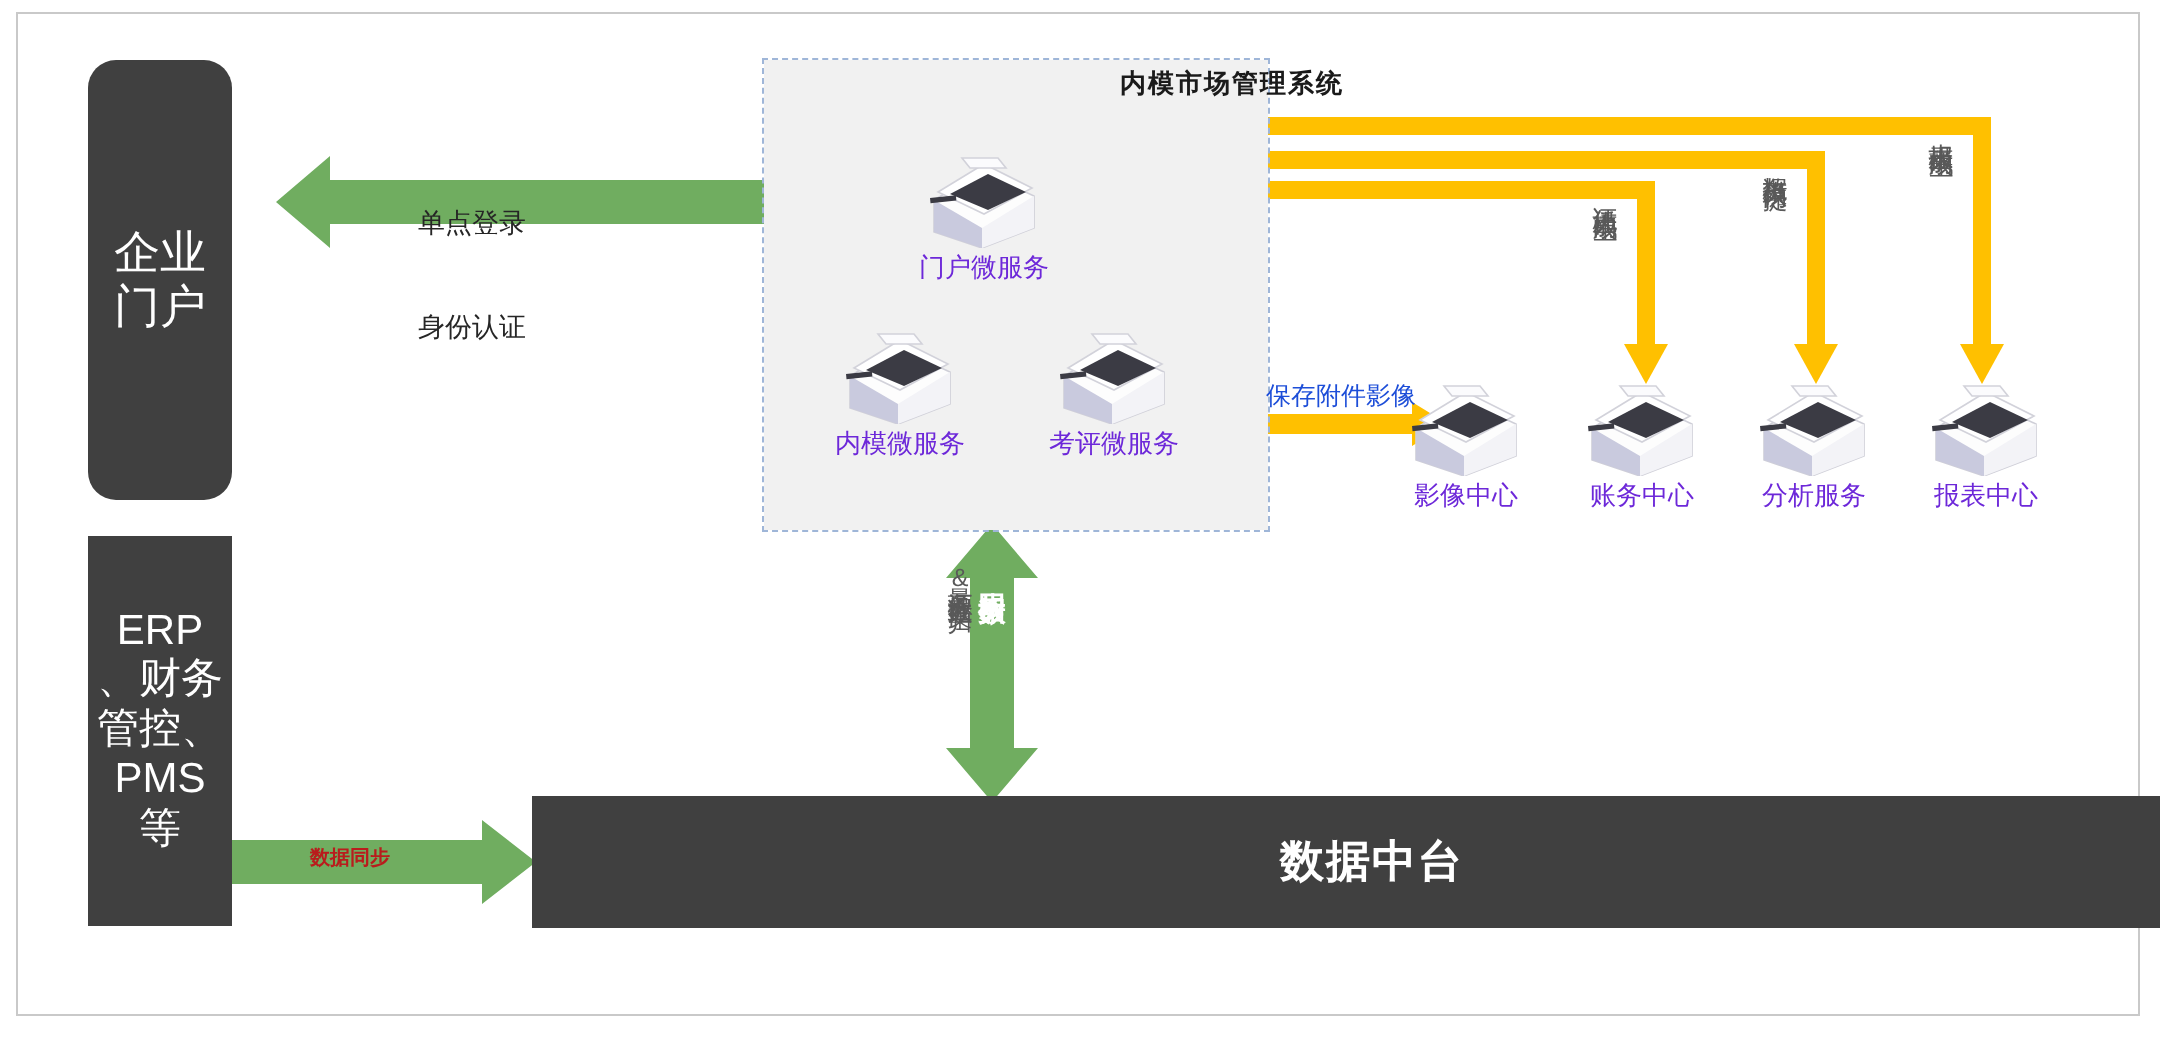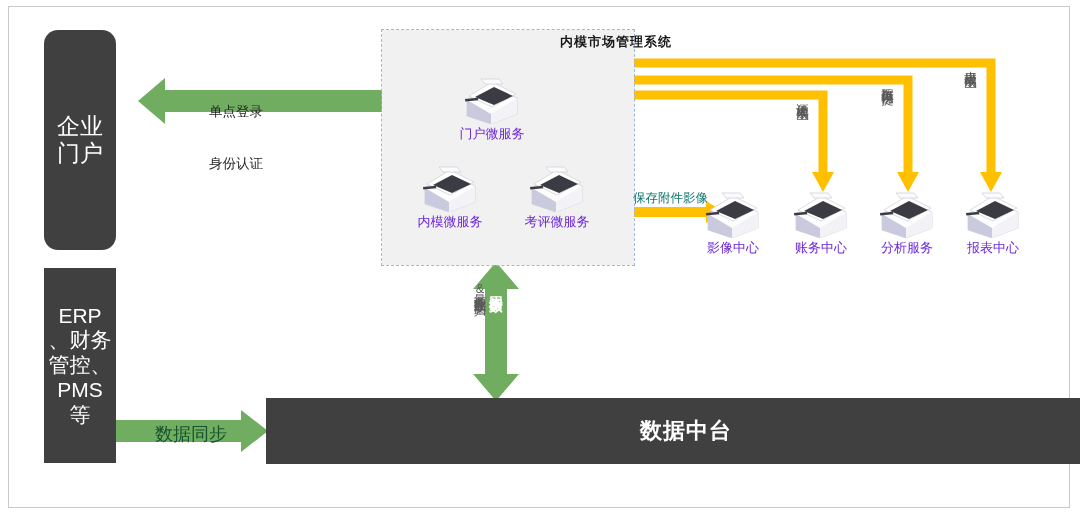--- a/index.html
+++ b/index.html
@@ -13,23 +13,23 @@
   #midtai-box{left:266px;top:398px;width:840px;height:66px;font-size:22px;font-weight:bold;letter-spacing:1px;}
 
   #panel{position:absolute;left:382px;top:30px;width:252px;height:235px;background:#f1f1f1;
          outline:1px dashed #9fb6d8;outline-offset:0;}
   #panel-title{position:absolute;left:560px;top:33px;width:300px;font-size:13px;font-weight:bold;color:#1a1a1a;letter-spacing:1px;}
 
   .svc{position:absolute;width:86px;text-align:center;}
   .svc .cap{font-size:13px;color:#6d28d9;margin-top:1px;white-space:nowrap;}
   .ic{width:62px;height:52px;margin:0 auto;display:block;}
   .ylbl{position:absolute;font-size:12.5px;color:#595959;writing-mode:vertical-rl;text-orientation:upright;letter-spacing:-1px;line-height:1;white-space:nowrap;}
-  .hlbl{position:absolute;font-size:12.5px;color:#0f766e;white-space:nowrap;}
+  .hlbl{position:absolute;font-size:12.5px;color:#1d4ed8;white-space:nowrap;}
   .tlbl{position:absolute;font-size:13.5px;color:#262626;white-space:nowrap;margin-top:48px;}
-  .wlbl{position:absolute;font-size:18px;color:#14532d;white-space:nowrap;font-weight:normal;}
+  .wlbl{position:absolute;font-size:10px;color:#b91c1c;white-space:nowrap;font-weight:bold;}
   .vwhite{position:absolute;font-size:13.5px;color:#fff;writing-mode:vertical-rl;text-orientation:upright;letter-spacing:-1px;line-height:1;white-space:nowrap;font-weight:bold;}
   .vgray{position:absolute;font-size:12.5px;color:#595959;writing-mode:vertical-rl;text-orientation:upright;letter-spacing:-2px;line-height:0.95;white-space:nowrap;}
 </style>
 </head>
 <body>
 
 <div id="stage">
   <div id="frame"></div>
 
   <svg id="arrows" width="1080" height="521" style="position:absolute;left:0;top:0;">

